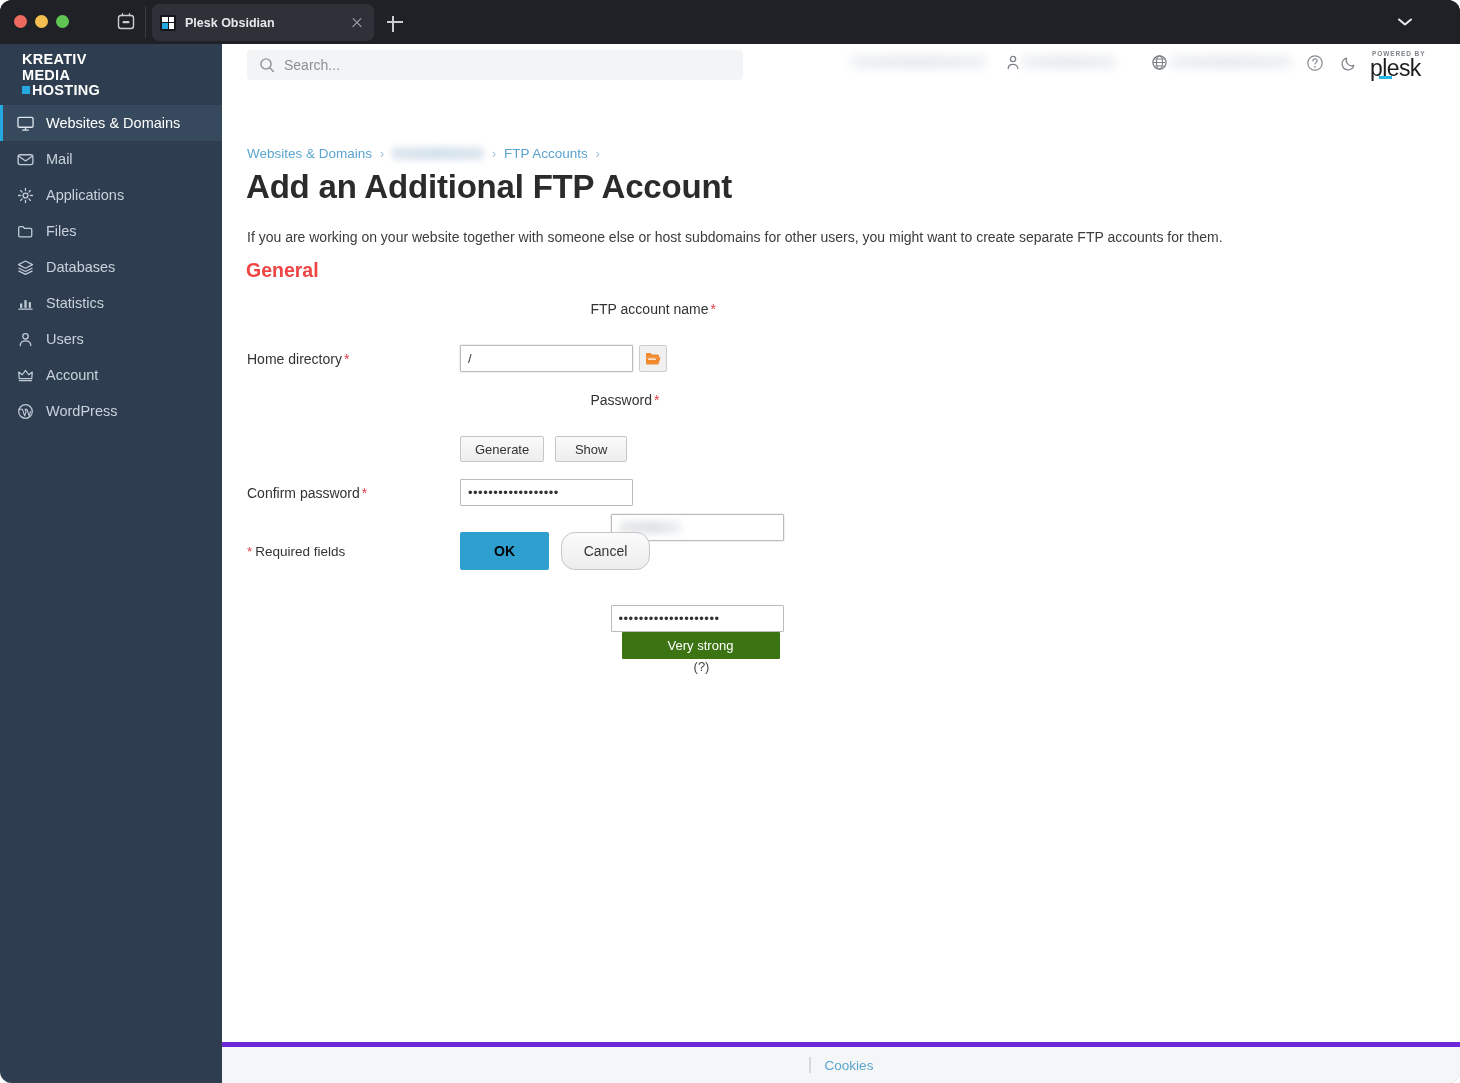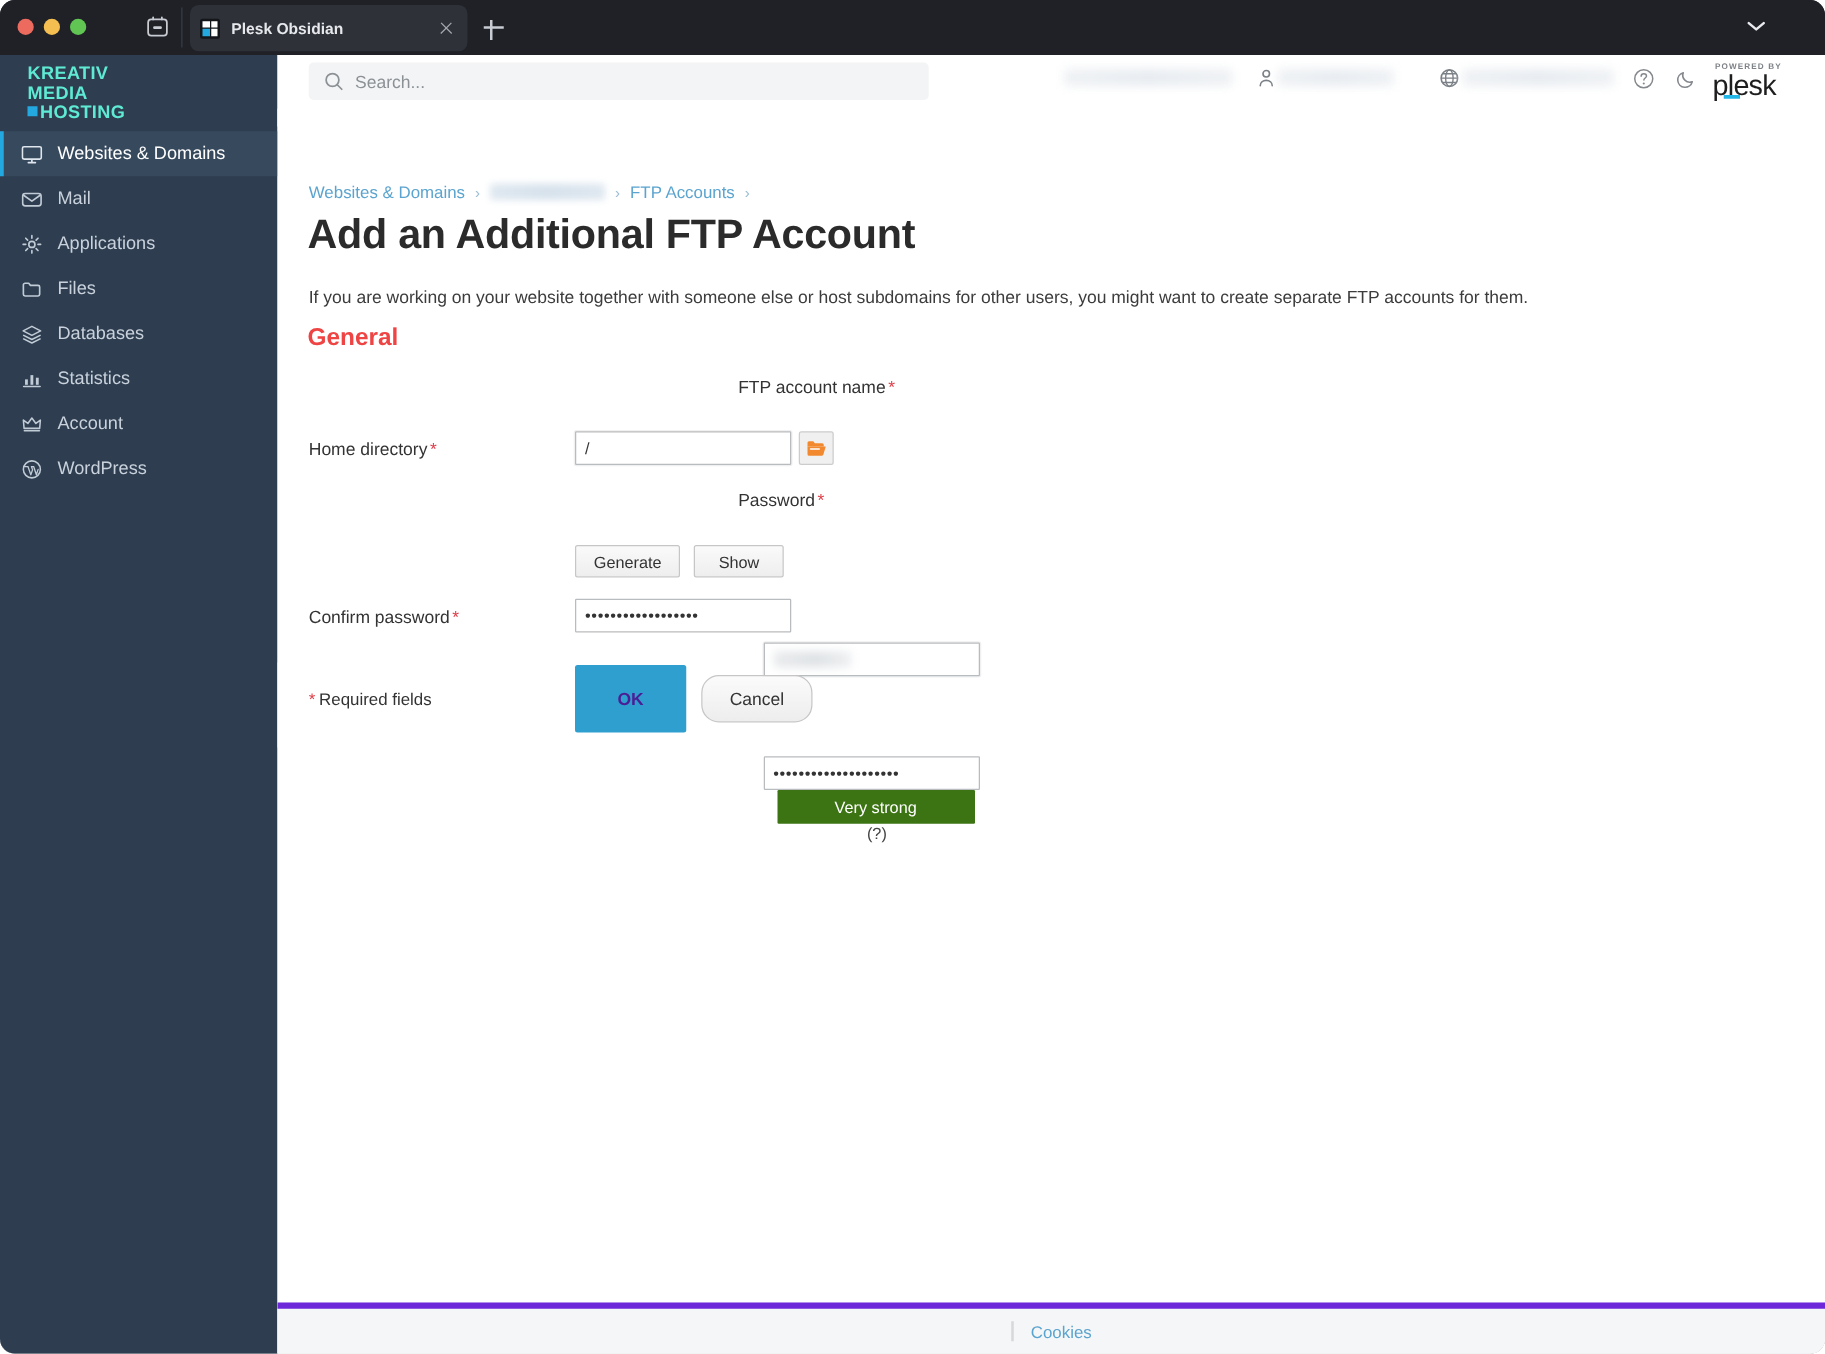--- a/index.html
+++ b/index.html
@@ -90,21 +90,21 @@
     overflow: hidden;
   }
 
   
   #sidebar {
     position: absolute; left: 0; top: 0; width: 222px; height: 1039px;
     background: #2e3e50;
   }
   #brand-logo {
     position: absolute; left: 22px; top: 8px;
-    color: #5eead4; font-weight: bold; font-size: 14.5px;
+    color: #ffffff; font-weight: bold; font-size: 14.5px;
     line-height: 15.5px; letter-spacing: .3px;
     font-family: "Liberation Sans", sans-serif;
   }
   .brand-line { white-space: nowrap; }
   .brand-sq {
     display: inline-block; width: 8px; height: 8px;
     background: #23a8e0; margin-right: 2px; vertical-align: 1px;
   }
 
   #nav-list { position: absolute; left: 0; top: 61px; width: 222px; }
@@ -295,23 +295,23 @@
   #show-password-button { margin-left: 11px; }
   #row-pw-buttons .spacer { width: 213px; flex: 0 0 213px; }
 
   #required-fields-note {
     width: 213px; flex: 0 0 213px;
     font-size: 13.5px; color: #333333;
   }
   #required-fields-note .req { margin-right: 3px; margin-left: 0; }
 
   #ok-button {
-    width: 89px; height: 54px;
+    width: 89px; height: 38px;
     background: #2f9fd0; border: none; border-radius: 2px;
-    color: #4c1d95; font-size: 14px; font-weight: bold;
+    color: #000000; font-size: 14px; font-weight: bold;
     font-family: "Liberation Sans", sans-serif;
     cursor: pointer;
   }
   #cancel-button {
     margin-left: 12px;
     width: 89px; height: 38px;
     background: linear-gradient(#fbfbfb,#ededed);
     border: 1px solid #c6c6c6; border-radius: 14px;
     color: #333333; font-size: 14px;
     font-family: "Liberation Sans", sans-serif;
@@ -446,20 +446,29 @@
             <svg viewBox="0 0 18 18" fill="none">
               <path d="M2 15h14" stroke="#c1cbd6" stroke-width="1.3" stroke-linecap="round"></path>
               <rect x="3.2" y="9" width="2.4" height="4.6" fill="#c1cbd6"></rect>
               <rect x="7.8" y="5.4" width="2.4" height="8.2" fill="#c1cbd6"></rect>
               <rect x="12.4" y="7.6" width="2.4" height="6" fill="#c1cbd6"></rect>
             </svg>
           </span>
           <span>Statistics</span>
         </div>
 
+        <div class="nav-item">
+          <span class="nav-icon">
+            <svg viewBox="0 0 18 18" fill="none">
+              <circle cx="9" cy="5.6" r="2.9" stroke="#c1cbd6" stroke-width="1.4"></circle>
+              <path d="M3.4 15.4c0-3.1 2.5-5 5.6-5s5.6 1.9 5.6 5" stroke="#c1cbd6" stroke-width="1.4" stroke-linecap="round"></path>
+            </svg>
+          </span>
+          <span>Users</span>
+        </div>
 
         <div class="nav-item">
           <span class="nav-icon">
             <svg viewBox="0 0 18 18" fill="none">
               <path d="M2.4 12.4 1.8 5.4l3.8 2.8L9 3.6l3.4 4.6 3.8-2.8-.6 7z" stroke="#c1cbd6" stroke-width="1.3" stroke-linejoin="round"></path>
               <path d="M2.6 14.4h12.8" stroke="#c1cbd6" stroke-width="1.3" stroke-linecap="round"></path>
             </svg>
           </span>
           <span>Account</span>
         </div>

